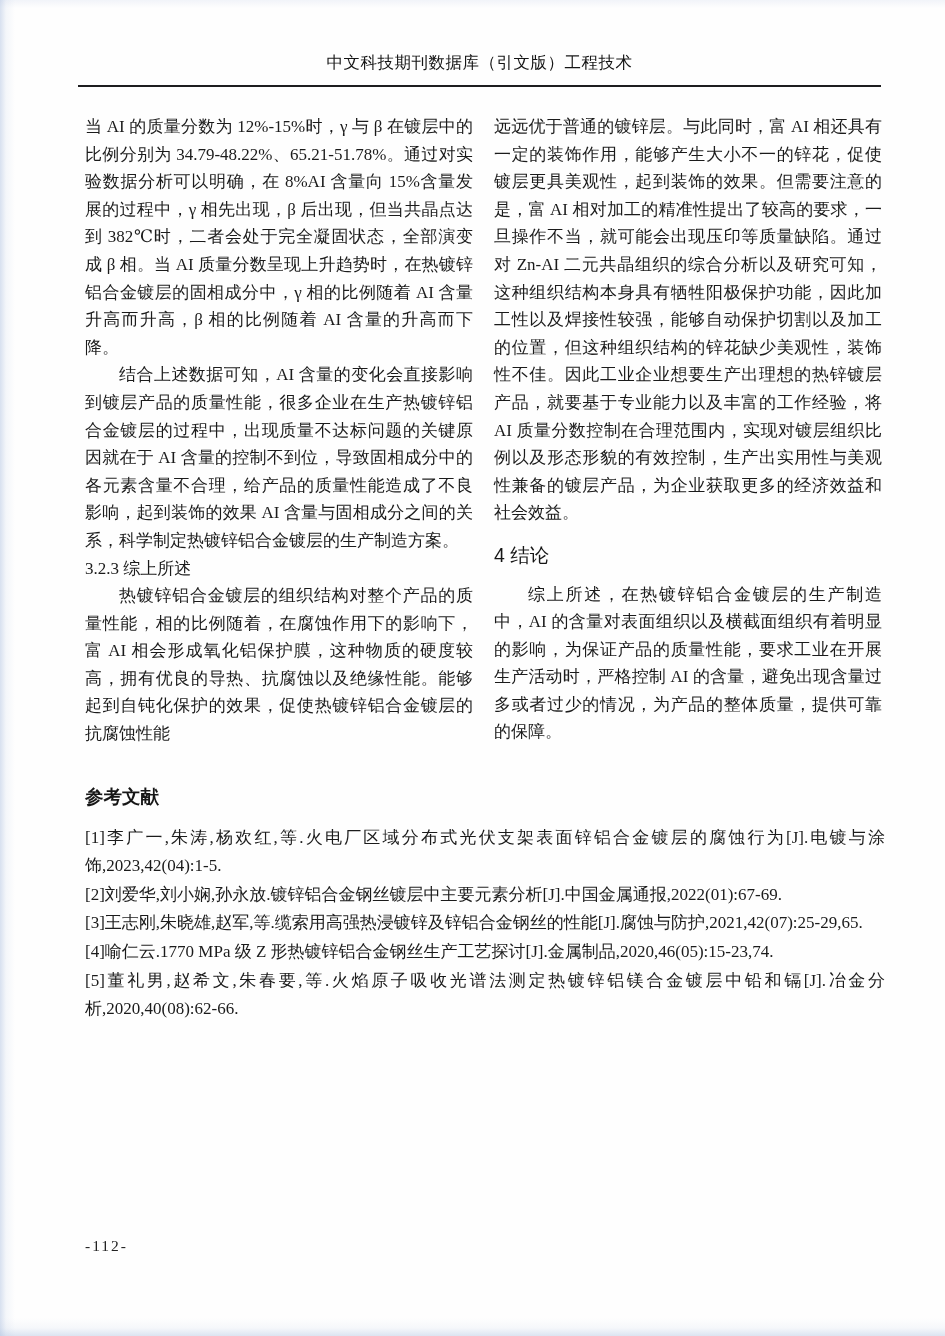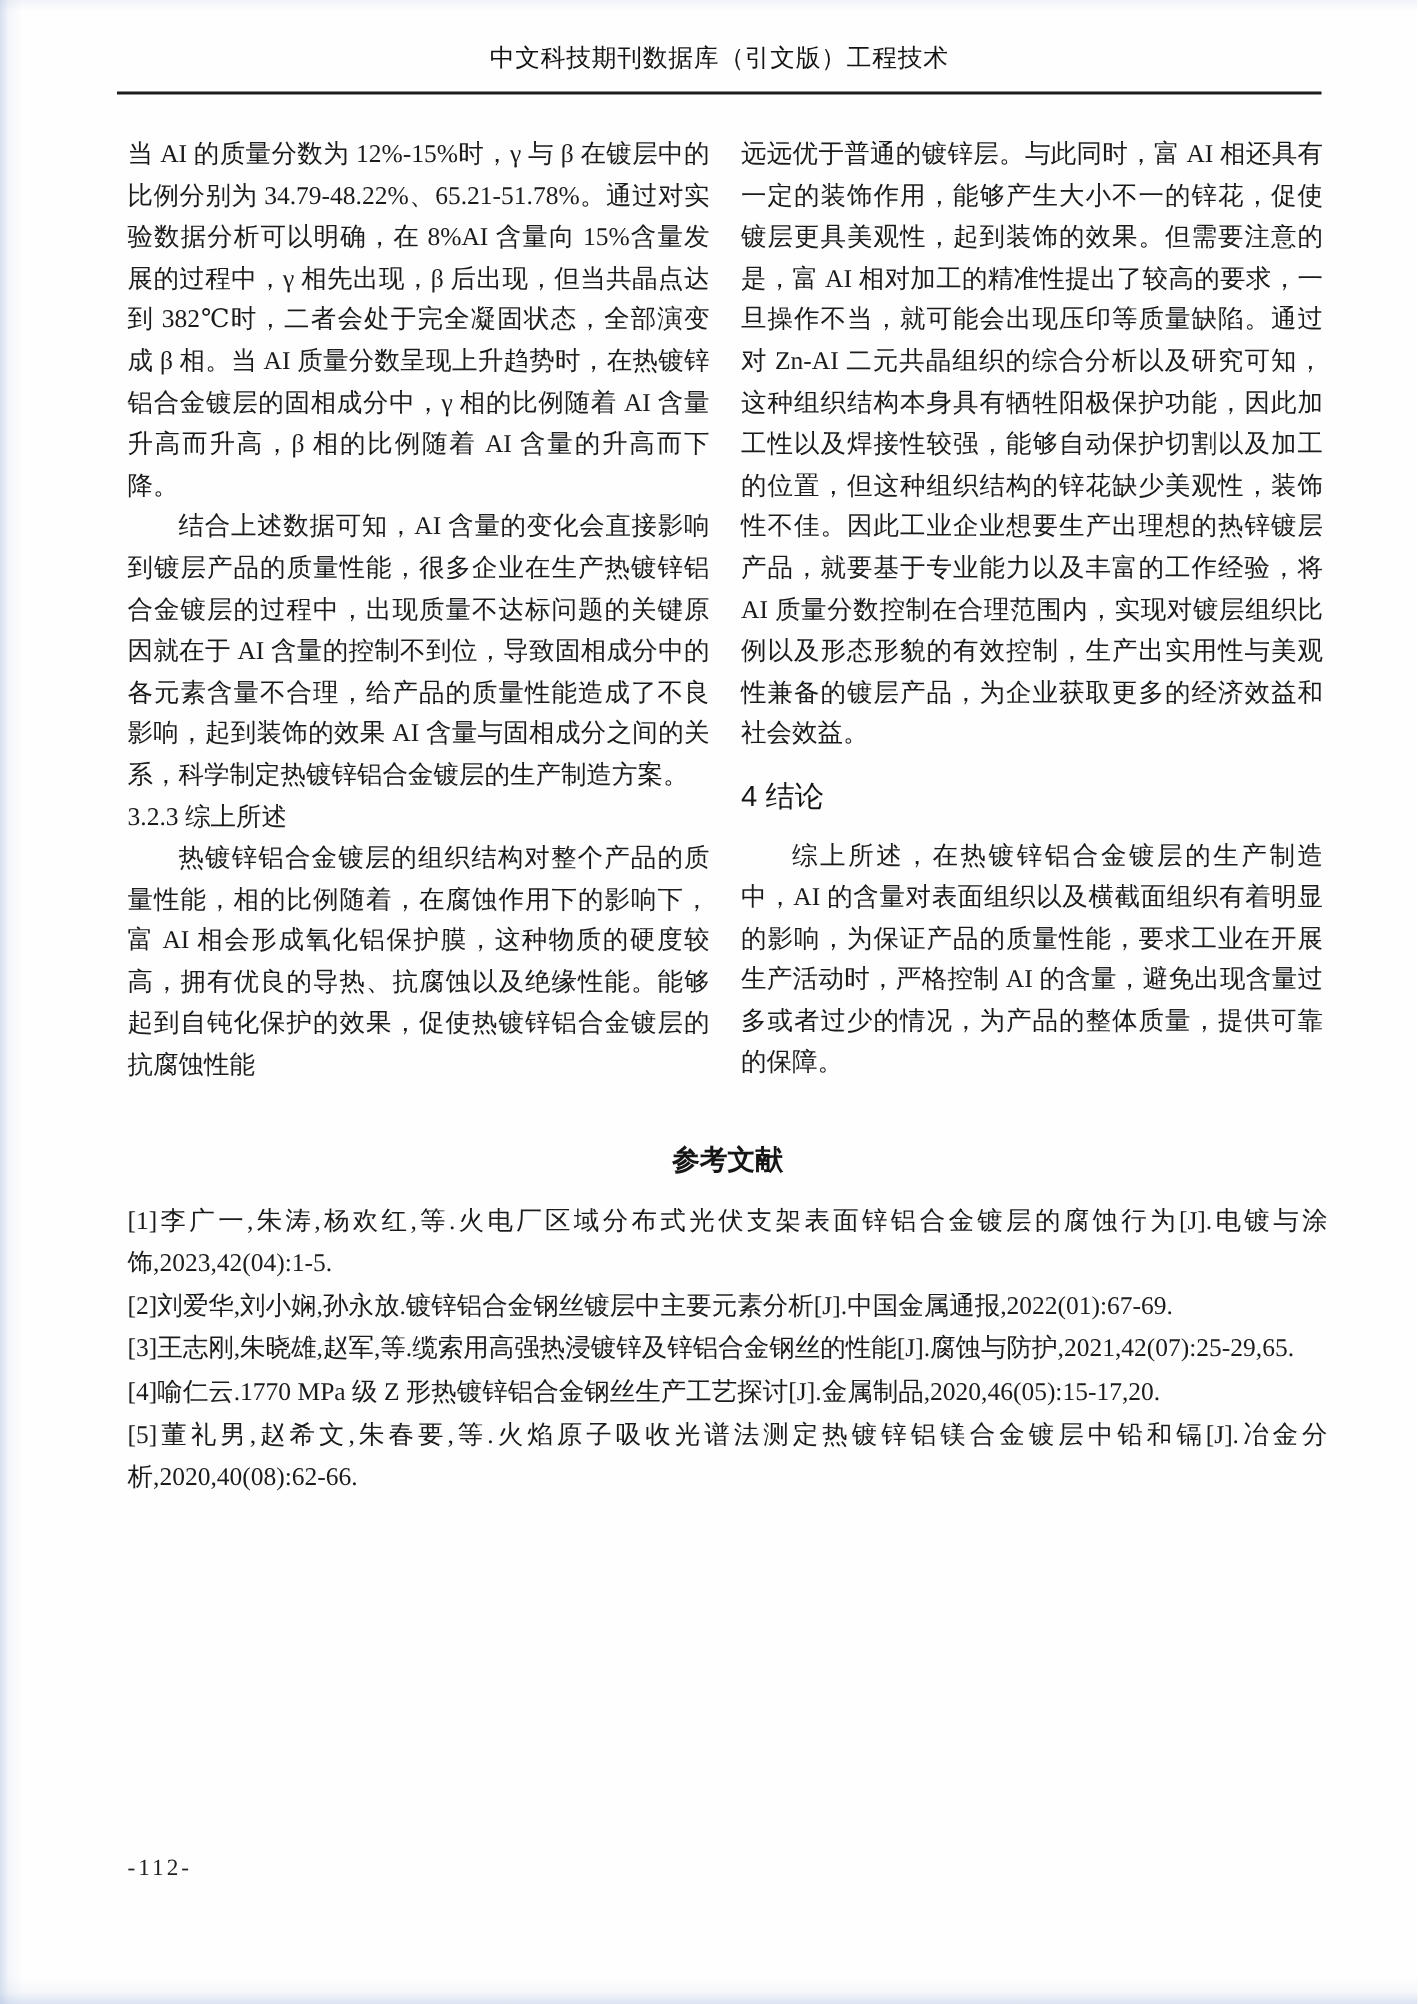--- a/index.html
+++ b/index.html
@@ -18,21 +18,21 @@
     position: absolute;
     inset: 0;
     background:
       linear-gradient(90deg, rgba(168,188,221,0.45) 0px, rgba(168,188,221,0.12) 6px, rgba(255,255,255,0) 15px),
       linear-gradient(0deg, rgba(168,188,221,0.40) 0px, rgba(168,188,221,0.10) 8px, rgba(255,255,255,0) 18px),
       linear-gradient(180deg, rgba(190,202,228,0.20) 0px, rgba(255,255,255,0) 8px),
       #fefefe;
   }
   .header {
     margin: 0 64px 0 78px;
-    padding-top: 28px;
+    padding-top: 52px;
     padding-bottom: 11px;
     border-bottom: 2px solid #1d1d1f;
   }
   .header-title {
     text-align: center;
     font-size: 16.5px;
     letter-spacing: 0.5px;
     color: #141414;
   }
   .columns {
@@ -63,21 +63,21 @@
     text-align: left;
     color: #161616;
   }
   .references {
     margin: 36px 60px 0 85px;
   }
   .references-heading {
     font-family: Liberation Sans, sans-serif;
     font-weight: bold;
     font-size: 18.5px;
-    text-align: center;
+    text-align: left;
     margin: 0 0 15px 0;
     color: #161616;
   }
   .reference-item {
     margin: 0;
     font-size: 17px;
     line-height: 28.6px;
     text-align: justify;
     color: #1b1b1b;
   }
@@ -114,21 +114,21 @@
       <p class="indent">综上所述，在热镀锌铝合金镀层的生产制造中，AI 的含量对表面组织以及横截面组织有着明显的影响，为保证产品的质量性能，要求工业在开展生产活动时，严格控制 AI 的含量，避免出现含量过多或者过少的情况，为产品的整体质量，提供可靠的保障。</p>
     </div>
 
   </div>
 
   <div class="references">
     <h3 class="references-heading">参考文献</h3>
     <p class="reference-item">[1]李广一,朱涛,杨欢红,等.火电厂区域分布式光伏支架表面锌铝合金镀层的腐蚀行为[J].电镀与涂饰,2023,42(04):1-5.</p>
     <p class="reference-item">[2]刘爱华,刘小娴,孙永放.镀锌铝合金钢丝镀层中主要元素分析[J].中国金属通报,2022(01):67-69.</p>
     <p class="reference-item">[3]王志刚,朱晓雄,赵军,等.缆索用高强热浸镀锌及锌铝合金钢丝的性能[J].腐蚀与防护,2021,42(07):25-29,65.</p>
-    <p class="reference-item">[4]喻仁云.1770 MPa 级 Z 形热镀锌铝合金钢丝生产工艺探讨[J].金属制品,2020,46(05):15-17,20.</p>
+    <p class="reference-item">[4]喻仁云.1770 MPa 级 Z 形热镀锌铝合金钢丝生产工艺探讨[J].金属制品,2020,46(05):15-23,74.</p>
     <p class="reference-item">[5]董礼男,赵希文,朱春要,等.火焰原子吸收光谱法测定热镀锌铝镁合金镀层中铅和镉[J].冶金分析,2020,40(08):62-66.</p>
   </div>
 
   <div class="footer">
     <span>-112-</span>
   </div>
 
 </div>
 
 </body></html>

